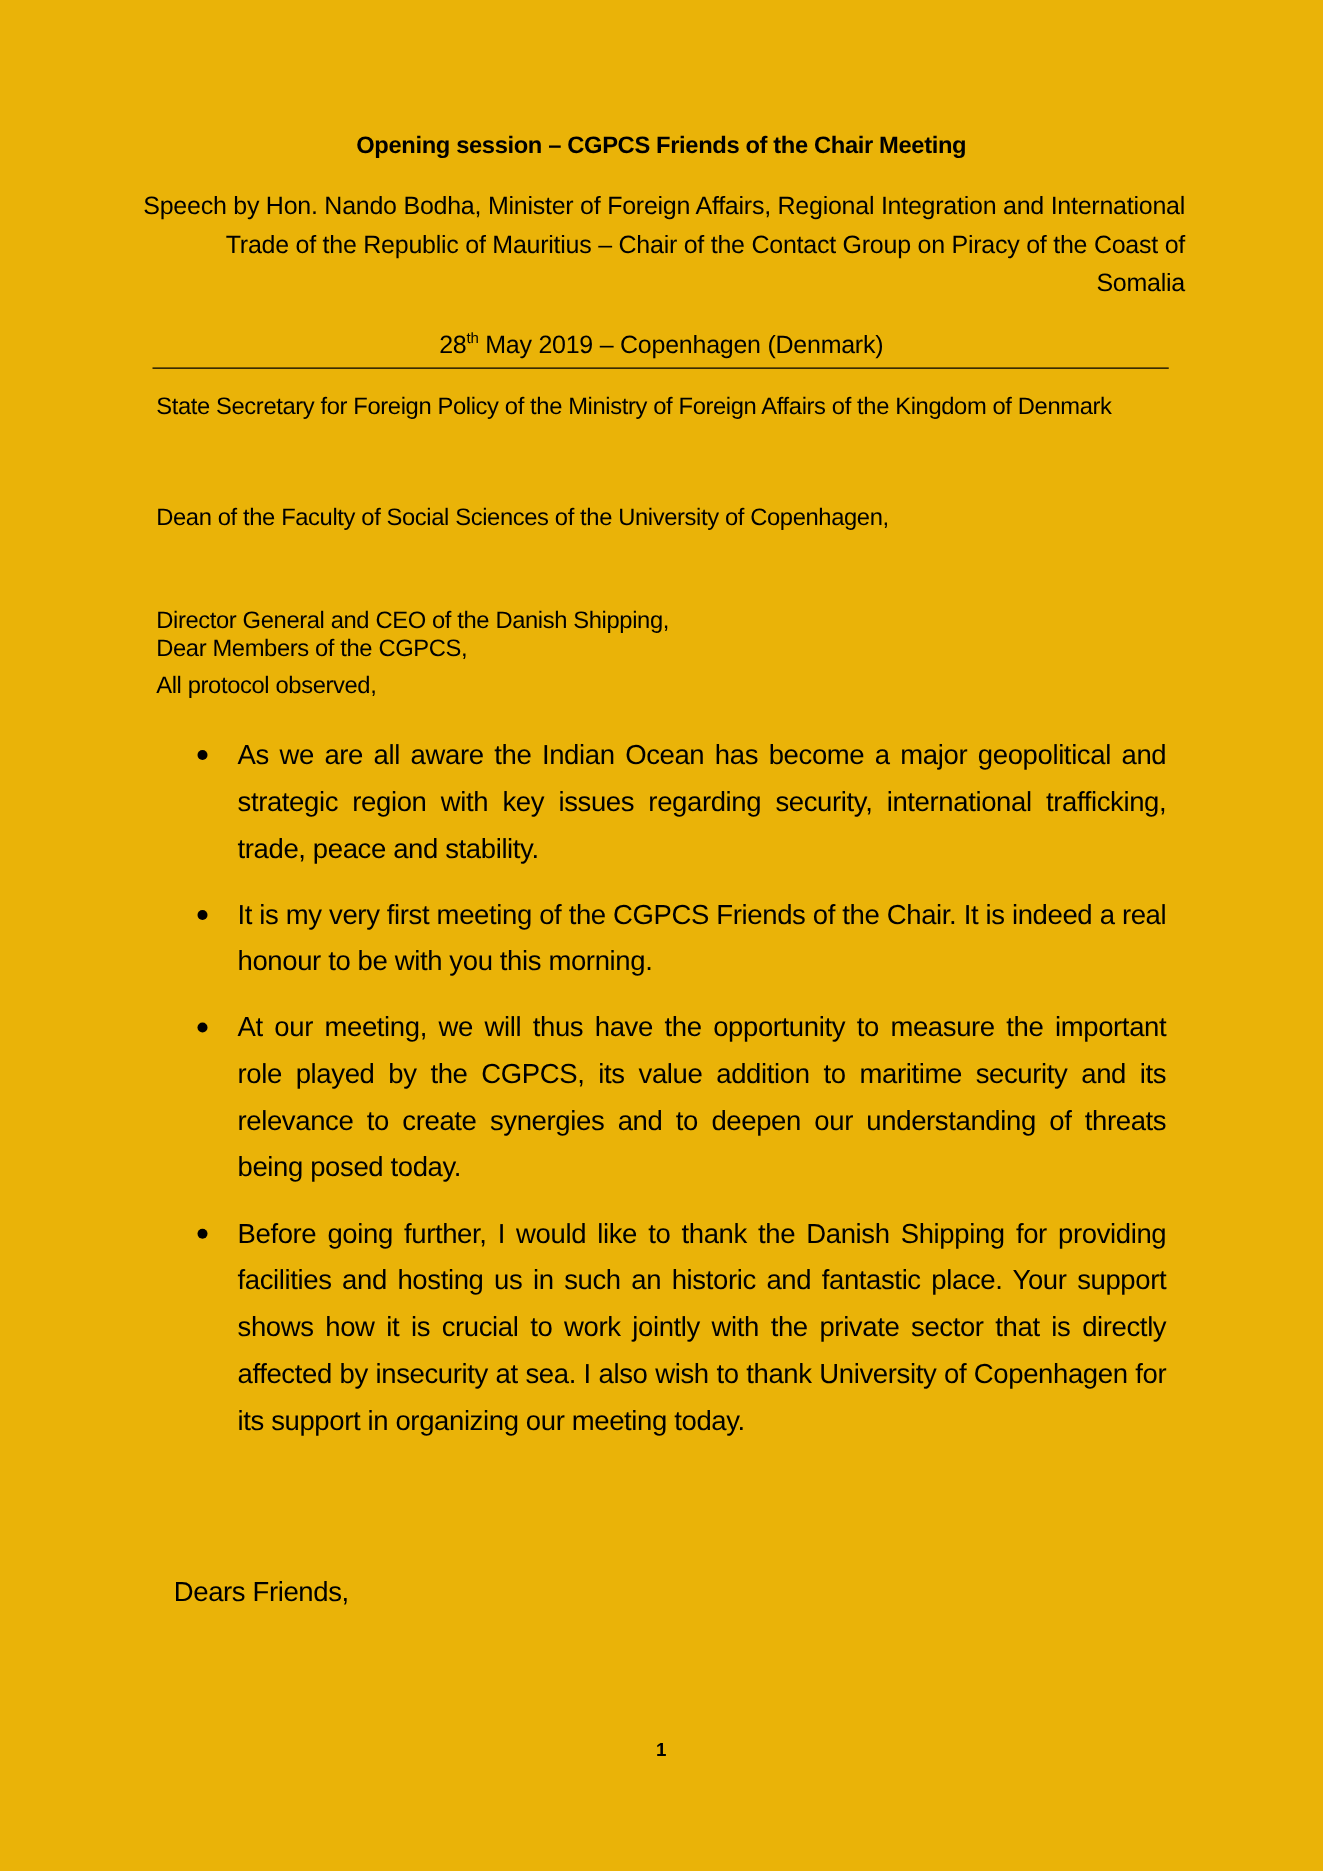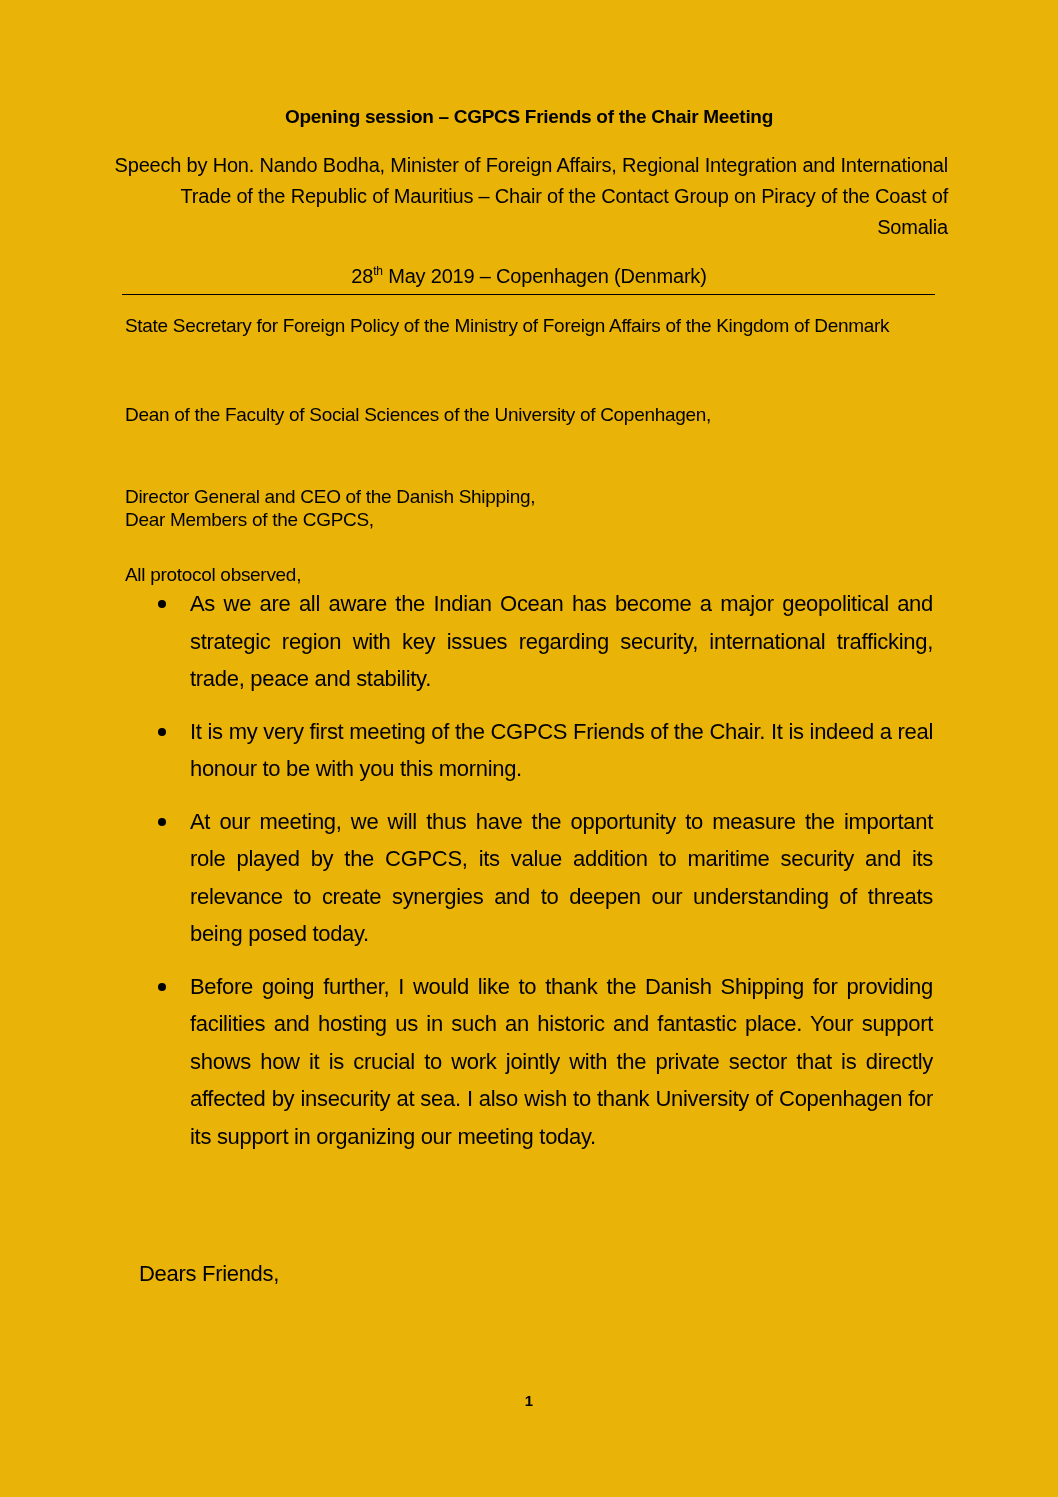--- a/index.html
+++ b/index.html
@@ -131,21 +131,21 @@
   <div class="subtitle">Speech by Hon. Nando Bodha, Minister of Foreign Affairs, Regional Integration and International Trade of the Republic of Mauritius – Chair of the Contact Group on Piracy of the Coast of Somalia</div>
 
   <div class="date-line"><span>28</span><sup>th</sup><span> May 2019 – Copenhagen (Denmark)</span></div>
 
   <div class="rule"></div>
 
   <div class="salutation justify" style="top:310px;">State Secretary for Foreign Policy of the Ministry of Foreign Affairs of the Kingdom of Denmark</div>
   <div class="salutation" style="top:399px;">Dean of the Faculty of Social Sciences of the University of Copenhagen,</div>
   <div class="salutation" style="top:437px;margin-top:44px;">Director General and CEO of the Danish Shipping,</div>
   <div class="salutation" style="top:504px;">Dear Members of the CGPCS,</div>
-  <div class="salutation" style="top:559px;">All protocol observed,</div>
+  <div class="salutation" style="top:533px;">All protocol observed,</div>
 
   <ul class="bullets">
     <li class="bullet-item">
       <span class="bullet-dot"></span>
       <span>As we are all aware the Indian Ocean has become a major geopolitical and strategic region with key issues regarding security, international trafficking, trade, peace and stability.</span>
     </li>
     <li class="bullet-item">
       <span class="bullet-dot"></span>
       <span>It is my very first meeting of the CGPCS Friends of the Chair. It is indeed a real honour to be with you this morning.</span>
     </li>

